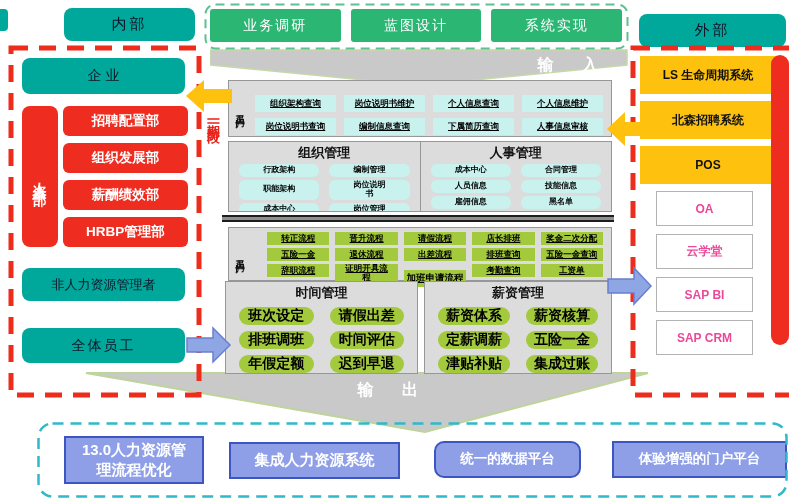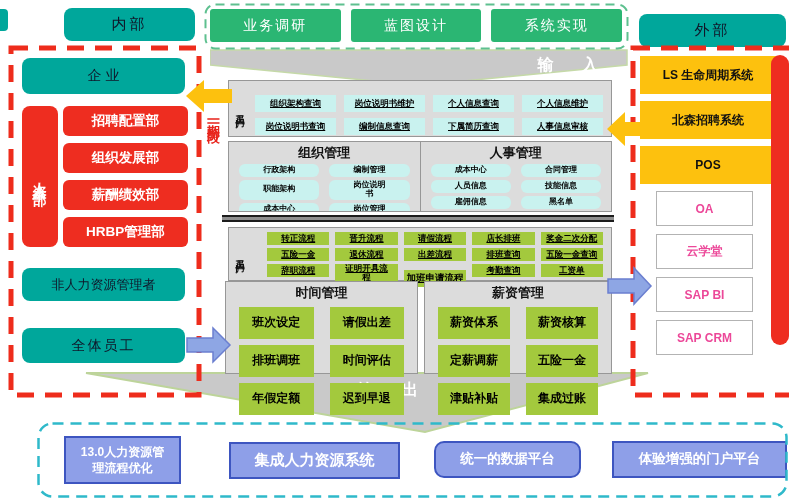--- a/index.html
+++ b/index.html
@@ -33,21 +33,21 @@
   .cols5 { grid-template-columns:repeat(5,1fr); column-gap:6px;padding-left:12px; }
 
   .cbtn { background:#c9f2ef; color:#000; font-weight:bold; font-size:8.5px;
           display:flex; align-items:center; justify-content:center; text-align:center;
           white-space:pre-line; line-height:1.1; height:17px; }
   .cbtn.sm { height:auto; min-height:13px; font-size:8px; padding:1px 4px;border-radius:6px; }
 
   .gbtn { background:#a3c93d; color:#000; font-weight:bold; font-size:8.5px;
           display:flex; align-items:center; justify-content:center; text-align:center;
           white-space:pre-line; line-height:1.1; height:13px; }
-  .gbtn.lg { height:32px; font-size:12px; }
+  .gbtn.lg { height:18px; font-size:14px;border-radius:9px; }
 
   #panel1 .p1rows { padding:14px 8px 0 26px; }
   #panel1 .btnrow { margin-bottom:6px; }
 
   #panel2 { display:flex; }
   #panel2 .half { flex:1; padding:0 10px 2px 10px; }
   #panel2 .half.rgt { border-left:1px solid #979797; }
   #panel2 .btngrid { display:grid; grid-template-columns:repeat(2,1fr); column-gap:10px; row-gap:3px; margin-top:2px; }
 
   #panel3 .p3rows { padding:4px 8px 0 26px; }
@@ -269,19 +269,19 @@
       <div class="wsys">云学堂</div>
       <div class="wsys">SAP BI</div>
       <div class="wsys">SAP CRM</div>
     </div>
 
   <div class="red-pill"></div>
 
   <svg class="border-svg" style="left:37px; top:422px;" width="751" height="76">
     <rect x="1.5" y="1.5" width="748" height="73" rx="14" fill="none" stroke="#2fb9ca" stroke-width="2.5" stroke-dasharray="11 7"></rect>
   </svg>
-  <div class="outbox" style="left:64px; top:436px; width:117px; height:48px; font-size:12px;">13.0人力资源管
+  <div class="outbox" style="left:64px; top:436px; width:140px; height:48px; font-size:15px;">13.0人力资源管
 理流程优化</div>
   <div class="outbox" style="left:229px; top:442px; width:171px; height:37px; font-size:15px;">集成人力资源系统</div>
   <div class="outbox" style="left:434px; top:441px; width:147px; height:37px; font-size:13.5px;border-radius:10px;">统一的数据平台</div>
   <div class="outbox" style="left:612px; top:441px; width:175px; height:37px; font-size:13.5px;">体验增强的门户平台</div>
 
 </div>
 
 </body></html>

